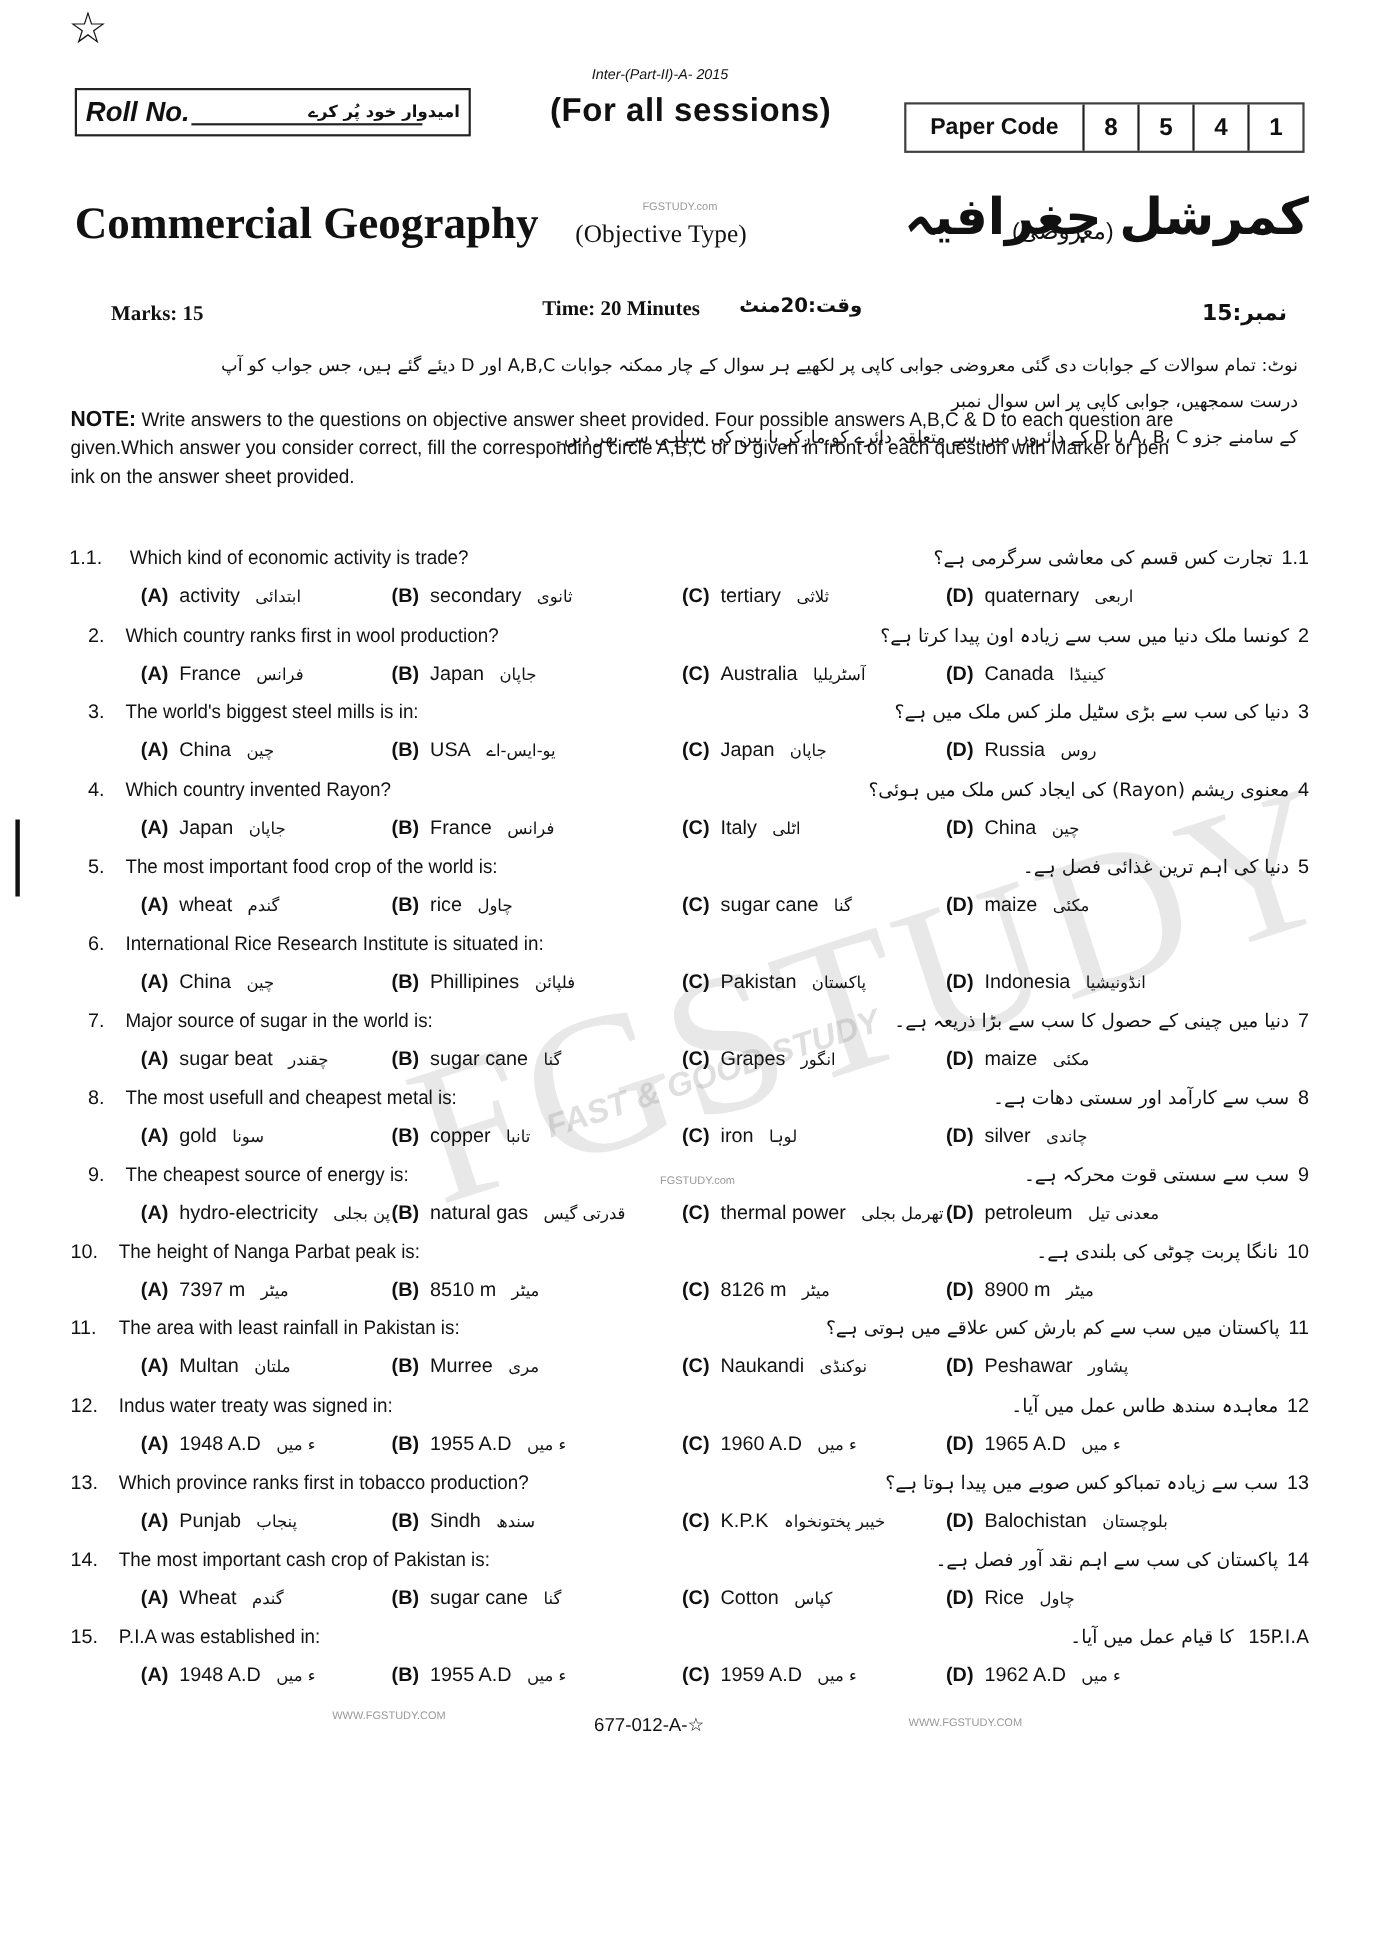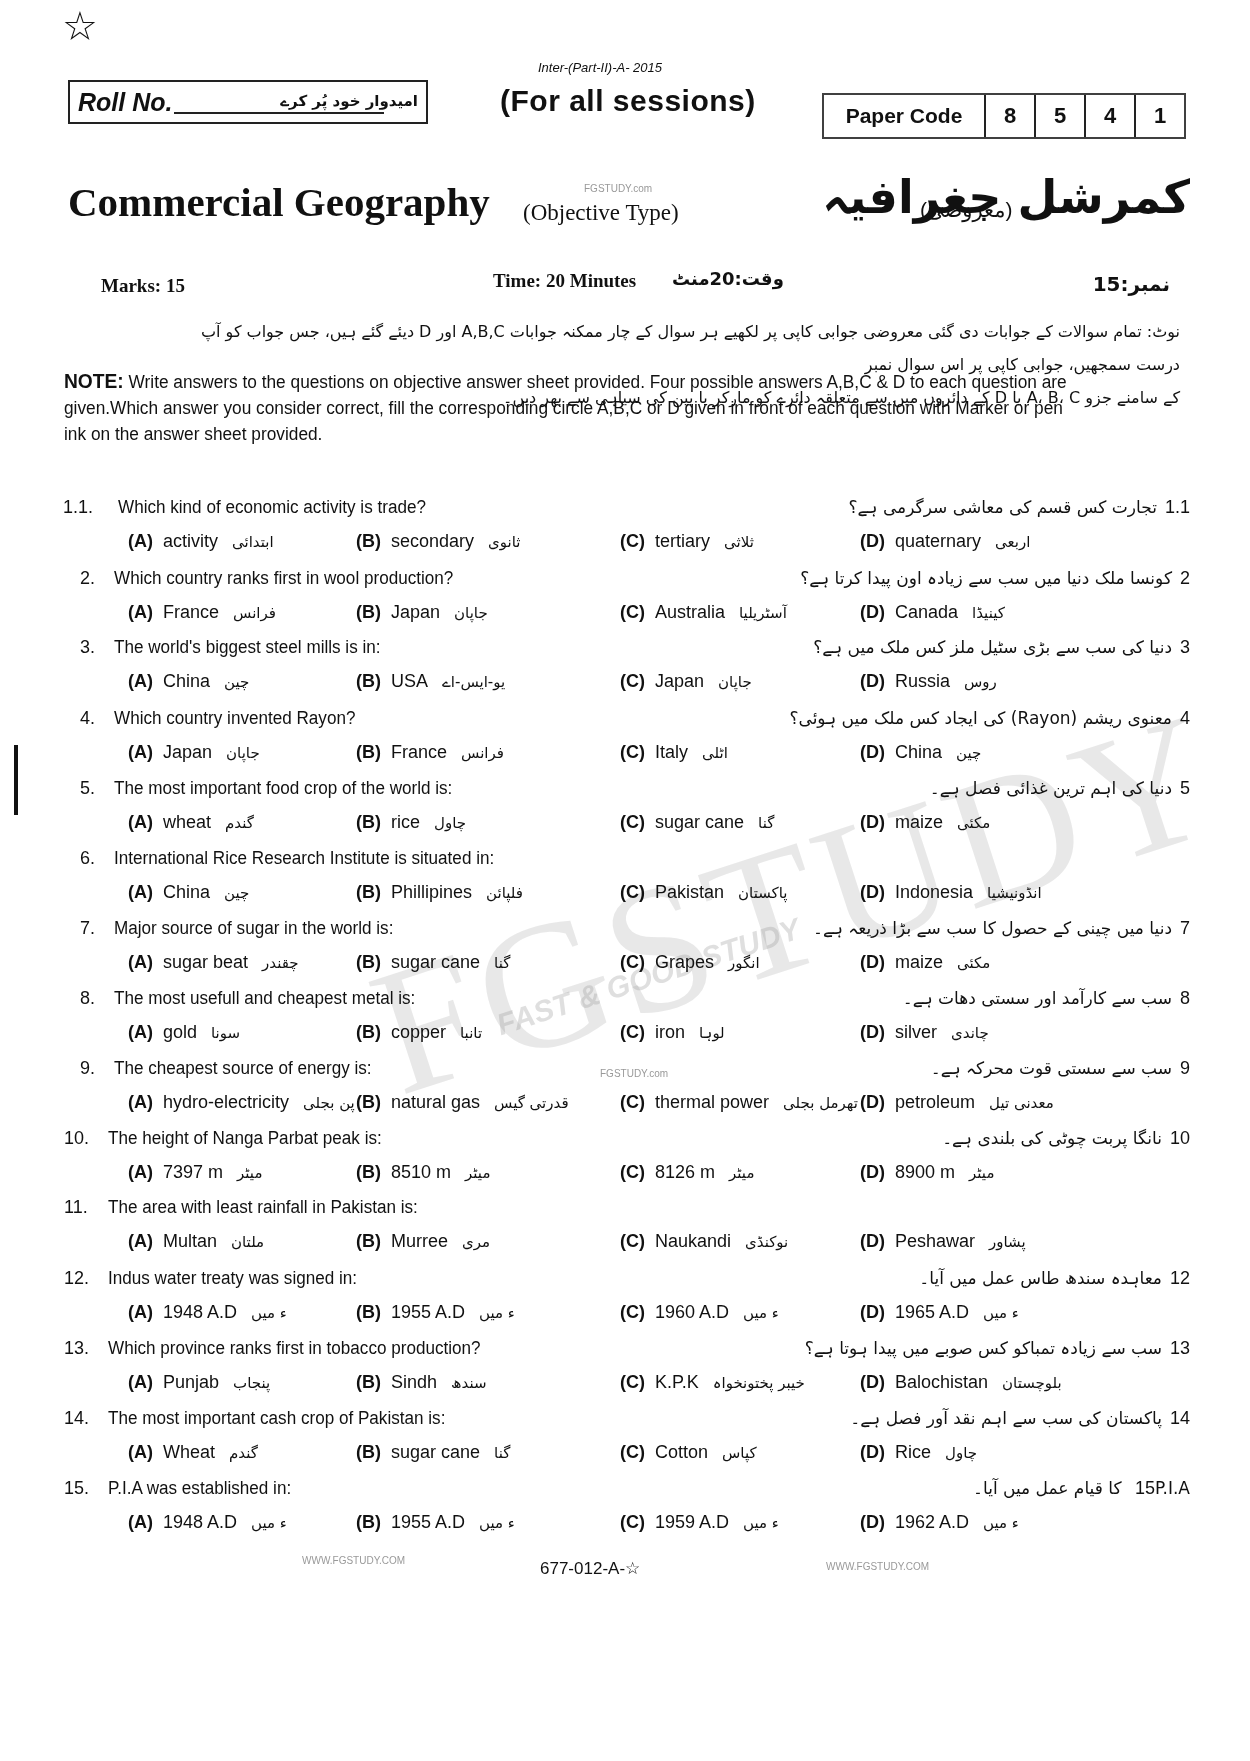--- a/index.html
+++ b/index.html
@@ -193,20 +193,21 @@
     </div>
     <div class="q-line" style="top:1162px">
       <span class="opt" style="left:128px"><span class="ol">(A)</span><span>7397 m</span><span class="ou">میٹر</span></span>
       <span class="opt" style="left:356px"><span class="ol">(B)</span><span>8510 m</span><span class="ou">میٹر</span></span>
       <span class="opt" style="left:620px"><span class="ol">(C)</span><span>8126 m</span><span class="ou">میٹر</span></span>
       <span class="opt" style="left:860px"><span class="ol">(D)</span><span>8900 m</span><span class="ou">میٹر</span></span>
     </div>
     <div class="q-line" style="top:1197px">
       <span class="q-num" style="left:64px">11.</span>
       <span class="q-text" style="left:108px">The area with least rainfall in Pakistan is:</span>
+      <span class="q-urdu"><span class="un">11</span><span>پاکستان میں سب سے کم بارش کس علاقے میں ہوتی ہے؟</span></span>
     </div>
     <div class="q-line" style="top:1231px">
       <span class="opt" style="left:128px"><span class="ol">(A)</span><span>Multan</span><span class="ou">ملتان</span></span>
       <span class="opt" style="left:356px"><span class="ol">(B)</span><span>Murree</span><span class="ou">مری</span></span>
       <span class="opt" style="left:620px"><span class="ol">(C)</span><span>Naukandi</span><span class="ou">نوکنڈی</span></span>
       <span class="opt" style="left:860px"><span class="ol">(D)</span><span>Peshawar</span><span class="ou">پشاور</span></span>
     </div>
     <div class="q-line" style="top:1268px">
       <span class="q-num" style="left:64px">12.</span>
       <span class="q-text" style="left:108px">Indus water treaty was signed in:</span>

